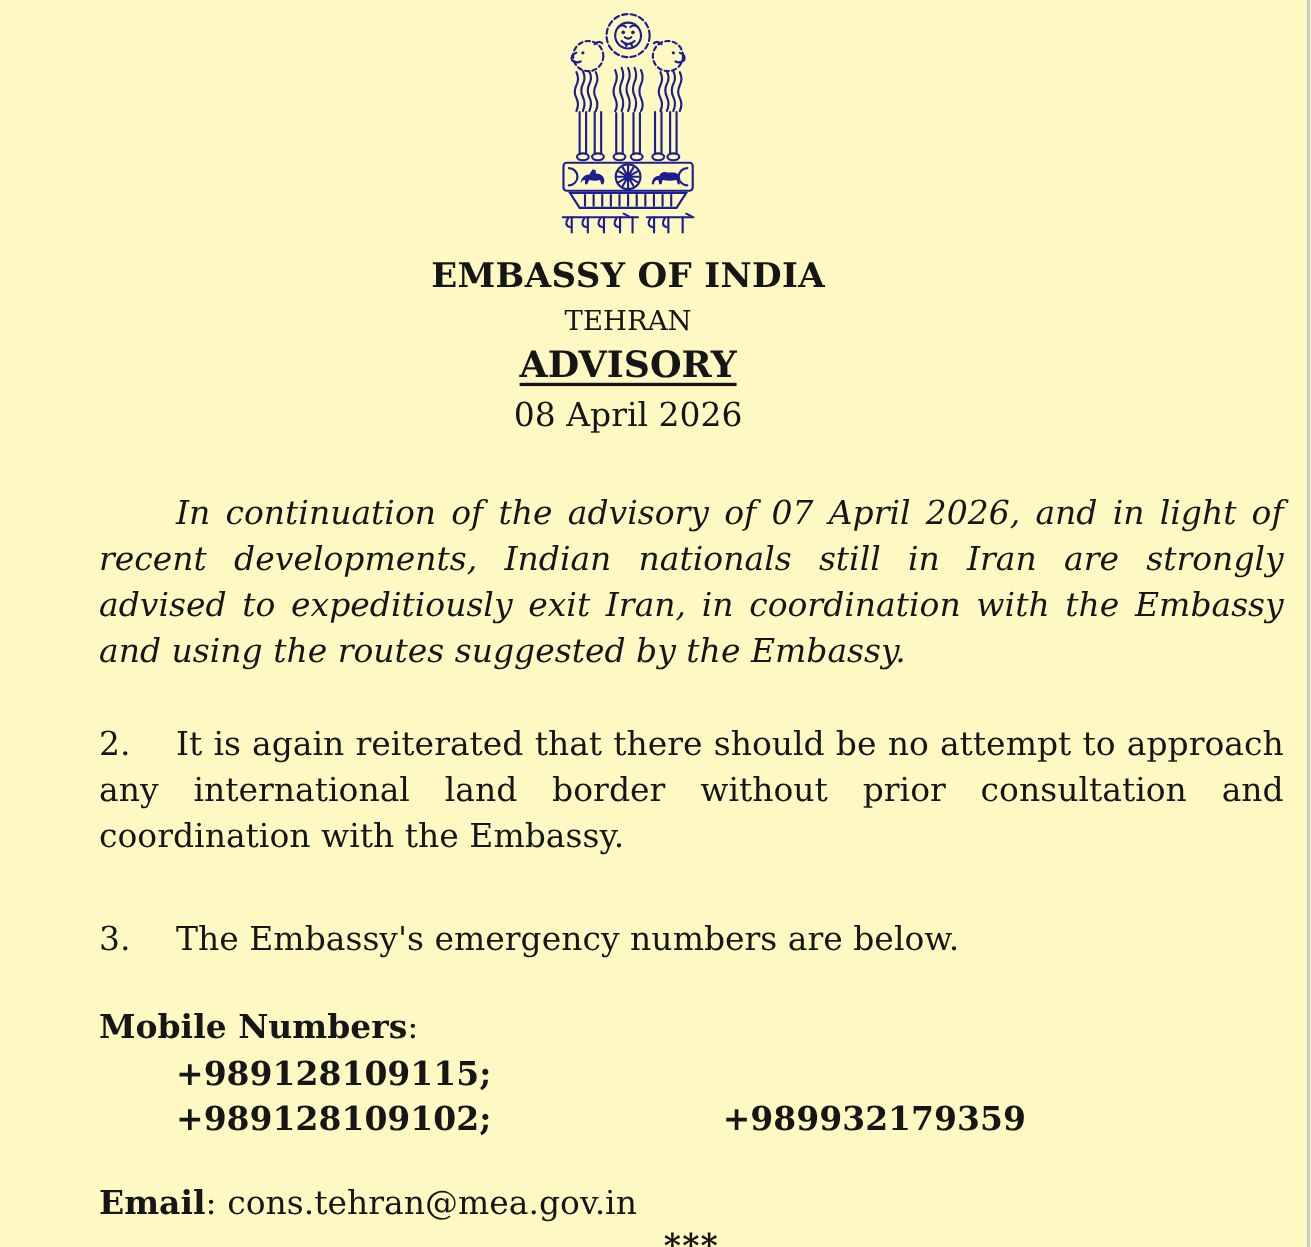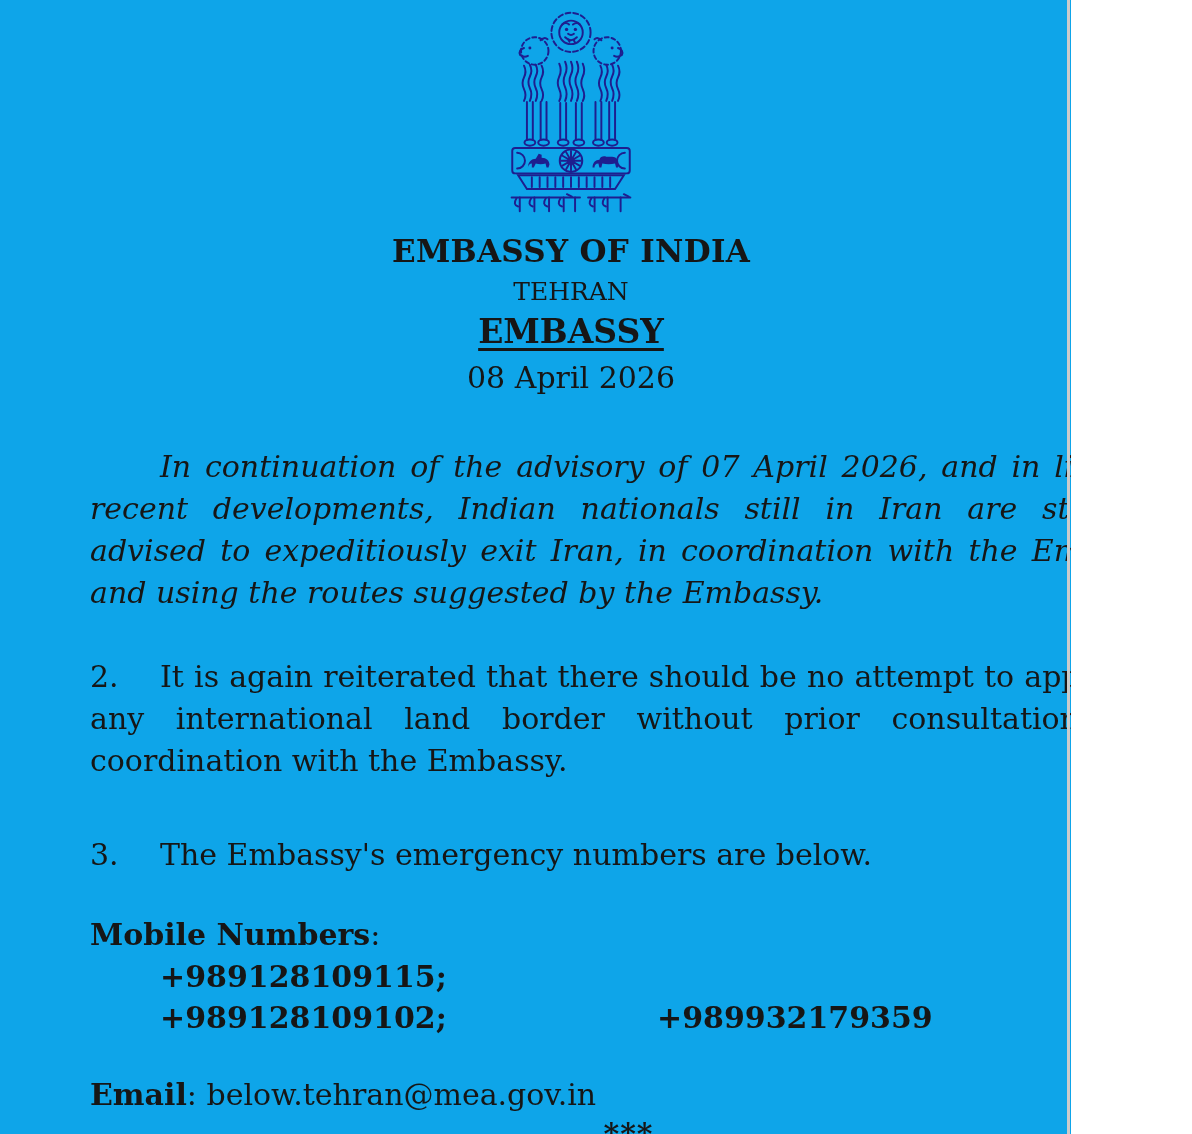--- a/index.html
+++ b/index.html
@@ -1,22 +1,22 @@
 <!DOCTYPE html>
 <html style="--emblem: #1e1e8f;"><head>
 <meta charset="utf-8">
 <style>
   :root { --emblem: #1e1e8f; --ink: #161616; }
   * { box-sizing: border-box; }
   body { margin: 0; background: #ffffff; }
   .page {
     position: relative;
-    width: 1071px;
+    width: 1192px;
     height: 1134px;
-    background: #0ea5e9;
+    background: #fef9c3;
     overflow: hidden;
     font-family: "DejaVu Serif", "Liberation Serif", serif;
     color: var(--ink);
   }
   .right-edge {
     position: absolute;
     top: 0; right: 1px;
     width: 3px; height: 100%;
     background: #cbcbcb;
   }
@@ -141,21 +141,21 @@
           <path d="M96 5 H148"></path>
           <path d="M104 5 V22 M120 5 V22 M136 5 V22"></path>
           <path d="M100 6 q-5 8 2 10 M116 6 q-5 8 2 10"></path>
           <path d="M140 1 l6 3"></path>
         </g>
       </svg>
     </div>
 
     <div class="org">EMBASSY OF INDIA</div>
     <div class="city">TEHRAN</div>
-    <div class="title">EMBASSY</div>
+    <div class="title">ADVISORY</div>
     <div class="date">08 April 2026</div>
   </div>
 
   <div class="content">
 
     <p class="para p1">In continuation of the advisory of 07 April 2026, and in light of recent developments, Indian nationals still in Iran are strongly advised to expeditiously exit Iran, in coordination with the Embassy and using the routes suggested by the Embassy.</p>
 
     <p class="para p2"><span class="pnum">2.</span><span>It is again reiterated that there should be no attempt to approach any international land border without prior consultation and coordination with the Embassy.</span></p>
 
     <p class="para p3"><span class="pnum">3.</span><span>The Embassy's emergency numbers are below.</span></p>
@@ -163,17 +163,17 @@
     <p class="para mobile-label"><span class="b">Mobile Numbers</span><span>:</span></p>
 
     <div class="num-row">
       <span class="num-c1">+989128109115;</span>
     </div>
     <div class="num-row">
       <span class="num-c1">+989128109102;</span>
       <span class="num-c2">+989932179359</span>
     </div>
 
-    <p class="para email-line"><span class="b">Email</span><span>:</span> <span>below.tehran@mea.gov.in</span></p>
+    <p class="para email-line"><span class="b">Email</span><span>:</span> <span>cons.tehran@mea.gov.in</span></p>
 
     <p class="para end-mark">***</p>
   </div>
 </div>
 
 </body></html>

